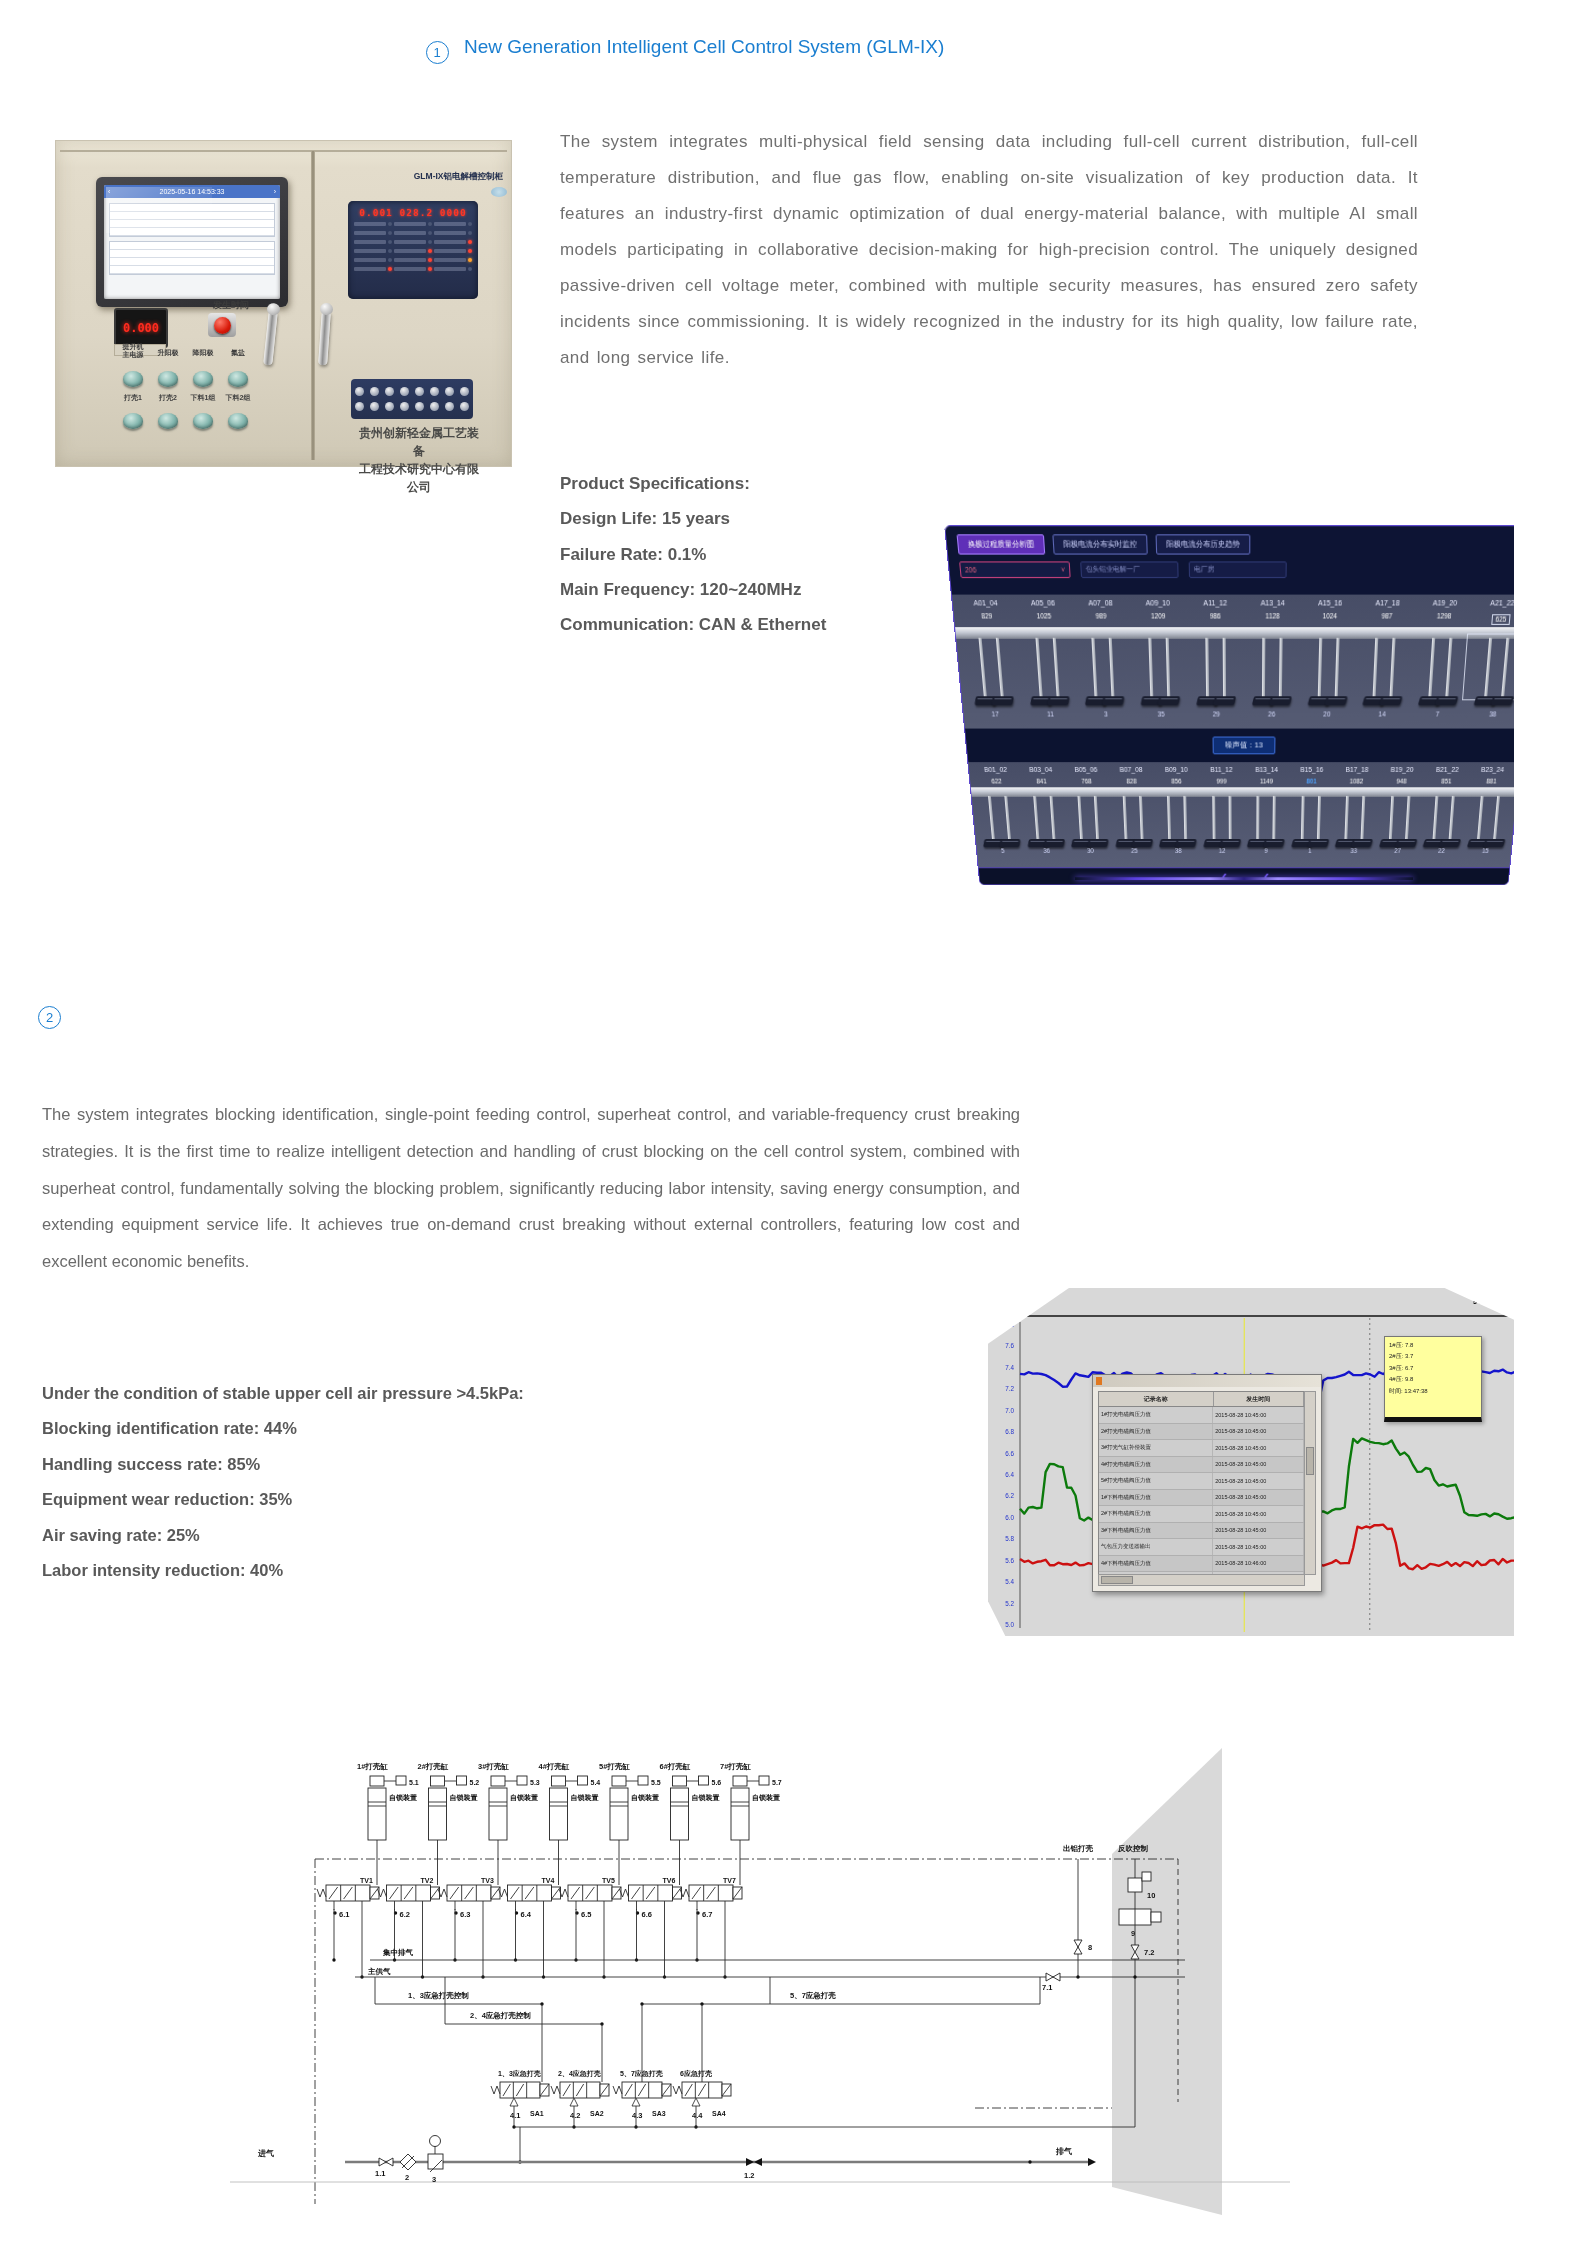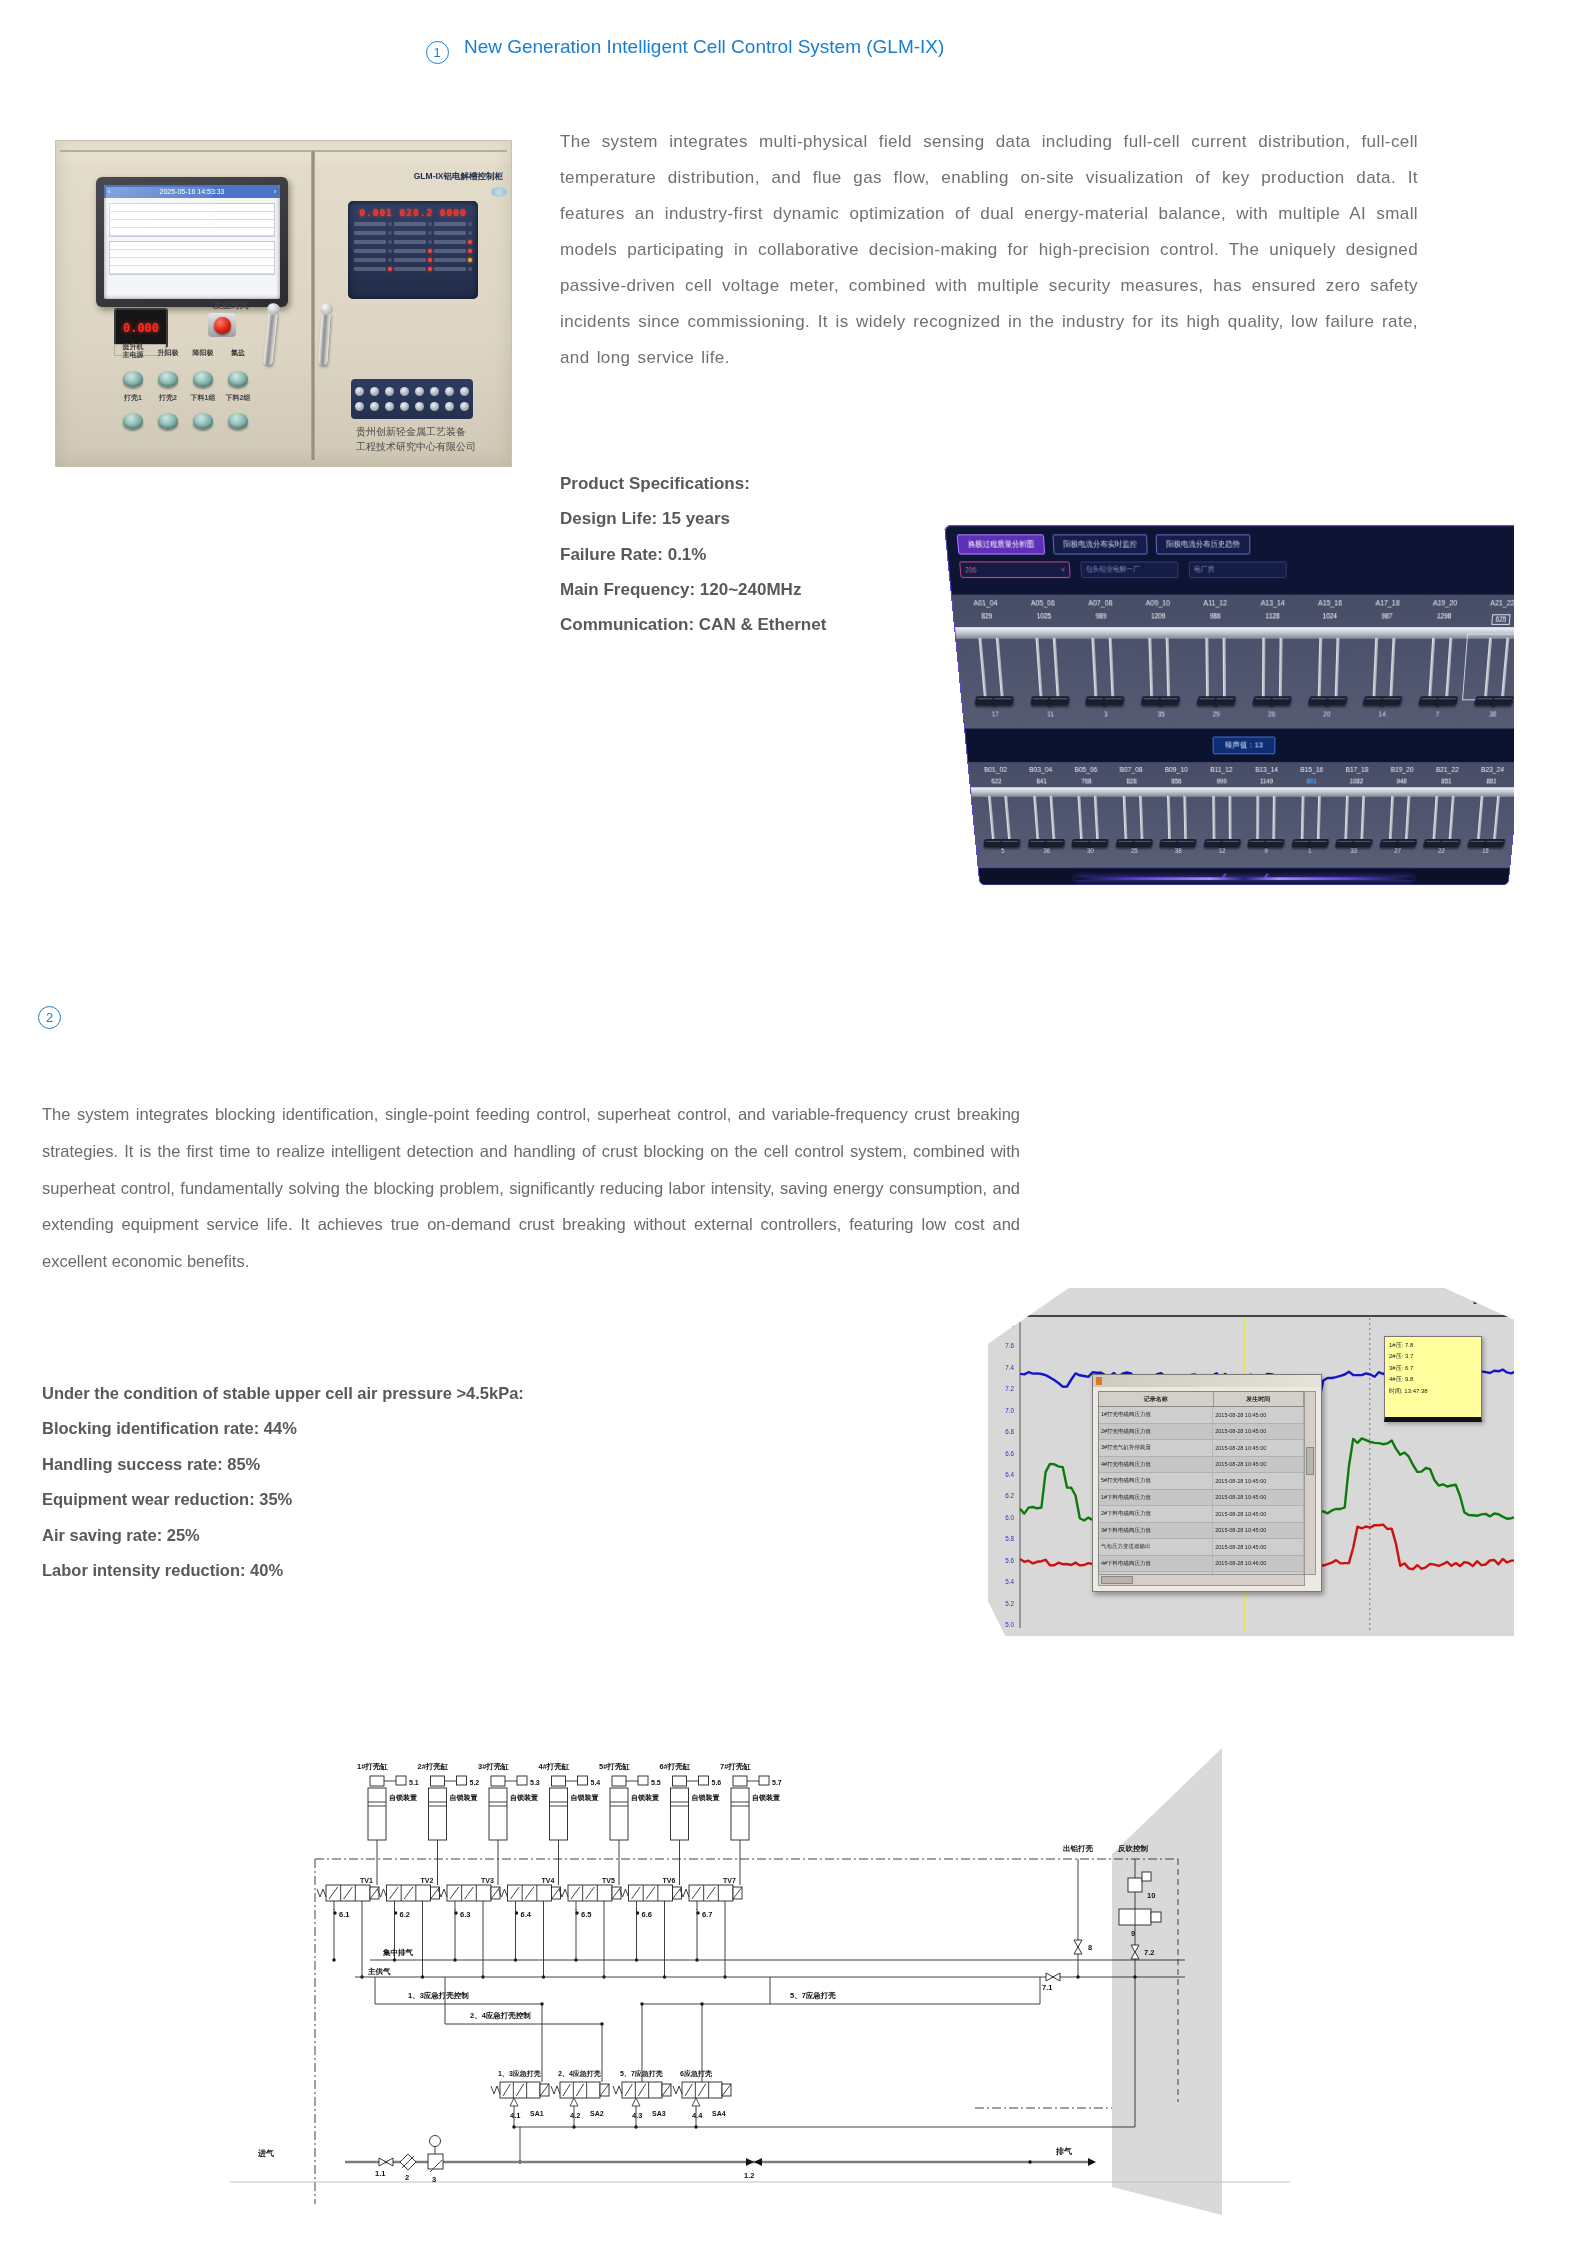--- a/index.html
+++ b/index.html
@@ -77,22 +77,22 @@
   .led{width:4.5px;height:4.5px;border-radius:50%;}
   .led.red{background:#ff4433;box-shadow:0 0 3px #ff4433;}
   .led.org{background:#ffa02e;box-shadow:0 0 3px #ffa02e;}
   .led.off{background:#4a5674;}
   .ph-keypad{position:absolute;left:295px;top:238px;width:114px;height:36px;border-radius:4px;
       background:linear-gradient(180deg,#2e3c62,#25304e);display:flex;flex-direction:column;
       justify-content:space-evenly;padding:2px 4px;}
   .ph-keyrow{display:flex;justify-content:space-between;align-items:center;}
   .ph-key{width:9px;height:9px;border-radius:50%;
       background:radial-gradient(circle at 38% 32%,#f2f2f2,#9aa2b2 70%,#6d7689);}
-  .ph-company{position:absolute;left:300px;top:283px;width:126px;text-align:left;font-size:10px;
-      font-weight:normal;color:#4a4a48;line-height:1.5;}
+  .ph-company{position:absolute;left:300px;top:283px;width:126px;text-align:center;font-size:12px;
+      font-weight:bold;color:#4a4a48;line-height:1.5;}
   
   .dash{position:absolute;left:928px;top:534px;width:630px;height:374px;}
   .dash-inner{position:absolute;left:32px;top:4px;width:566px;height:354px;
       transform:perspective(720px) rotateX(-14deg) scaleY(1.06);transform-origin:50% 42%;
       background:#10173a;border:1px solid #5d48cf;border-radius:6px;overflow:hidden;}
   .dash-head{height:54px;background:#0d1434;padding:7px 10px 0;}
   .dash-tabs{display:flex;gap:8px;}
   .dash-tab{font-size:7px;color:#cfd5ff;padding:3px 9px;background:#161d48;border:1px solid #5d68b8;
       border-radius:2px;white-space:nowrap;}
   .dash-tab.active{background:#5f2fb8;border-color:#a57cff;color:#fff;}

